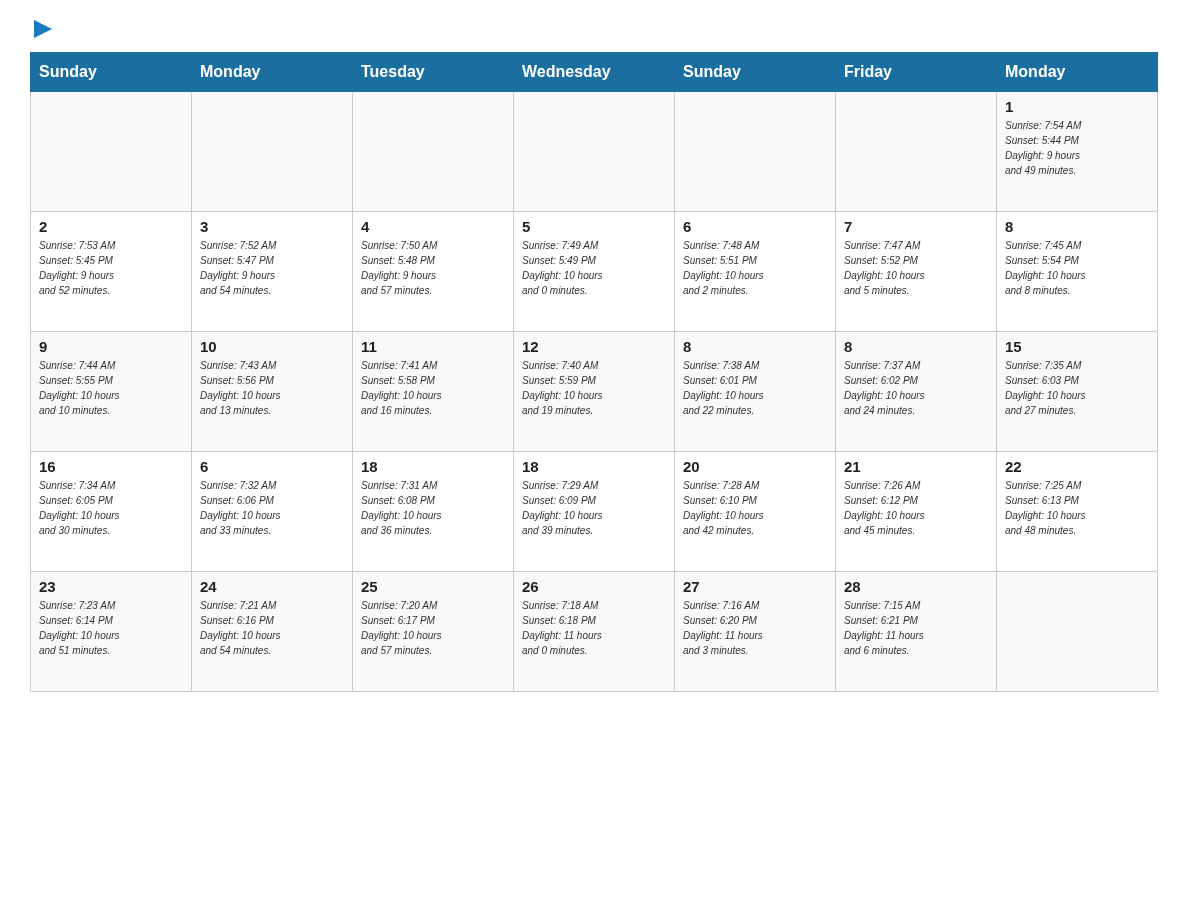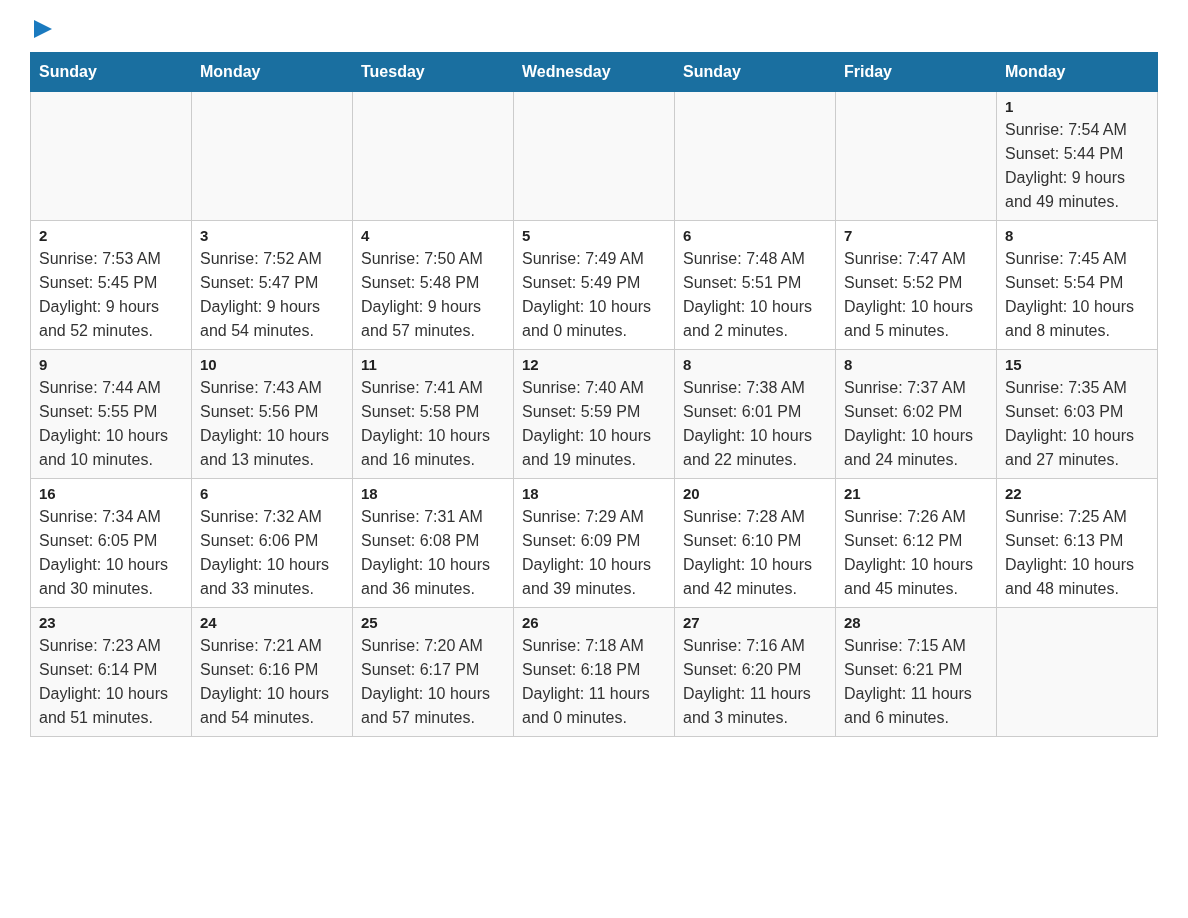--- a/index.html
+++ b/index.html
@@ -60,23 +60,24 @@
       background-color: #fff;
     }
     .day-number {
       font-size: 15px;
       font-weight: bold;
       color: #222;
       display: block;
       margin-bottom: 3px;
     }
     .day-info {
-      font-size: 16px;
+      font-size: 10px;
       color: #333;
       line-height: 1.5;
+      font-style: italic;
     }
     .empty-cell {
       background: #f9f9f9 !important;
     }
     .logo-wrapper {
       display: flex;
       flex-direction: column;
       align-items: flex-start;
     }
     .logo-line1 {

